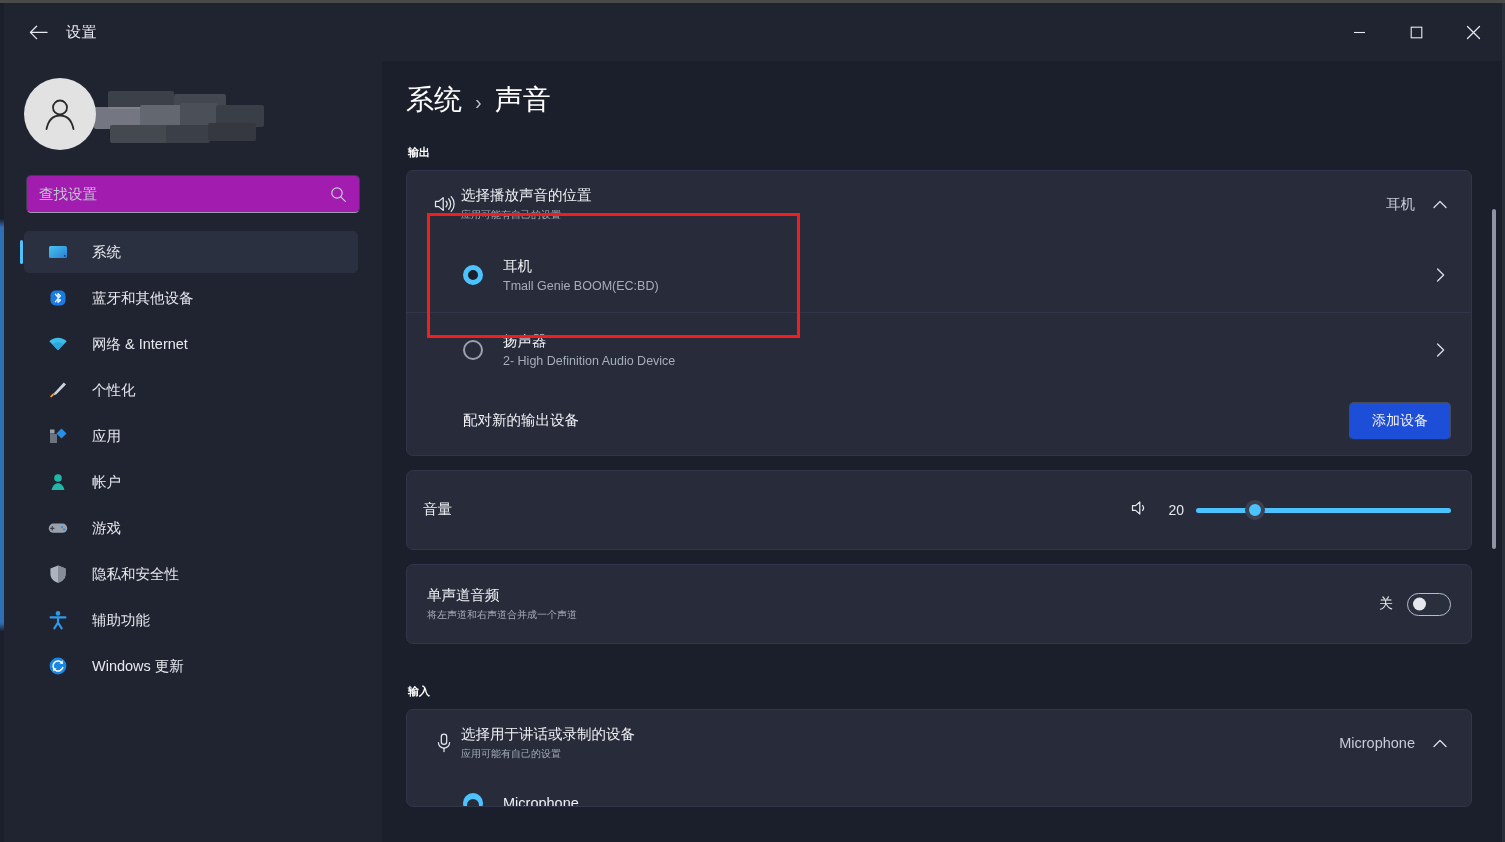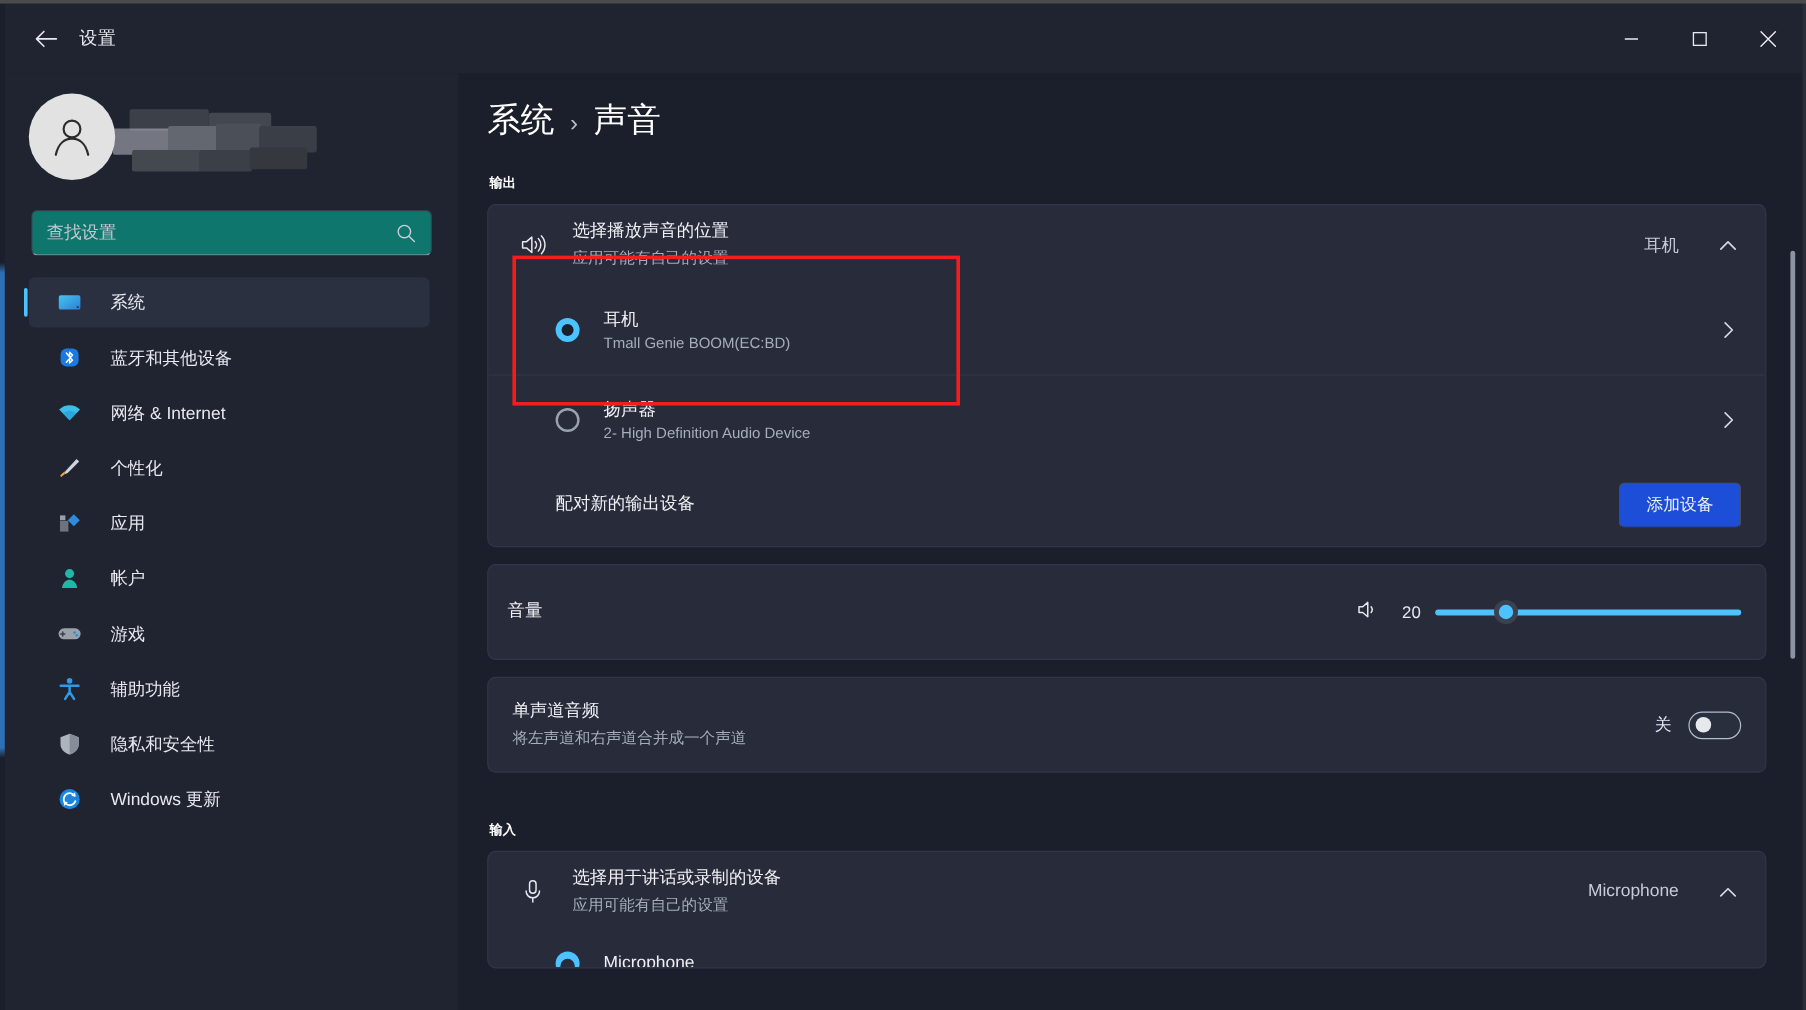--- a/index.html
+++ b/index.html
@@ -110,21 +110,21 @@
   }
   .user-blur i {
     position: absolute;
     display: block;
     border-radius: 2px;
   }
 
   .search-wrap {
     margin: 18px 22px 0 22px;
     height: 38px;
-    background: #0f766e;
+    background: #a21caf;
     border: 1px solid #3a3f4d;
     border-bottom: 1px solid #9aa0b0;
     border-radius: 5px;
     display: flex;
     align-items: center;
     padding: 0 12px;
     cursor: text;
   }
   .search-input {
     flex: 1;
@@ -210,38 +210,37 @@
     margin-bottom: 14px;
   }
   .card.group { margin-bottom: 14px; }
 
   .row {
     display: flex;
     align-items: center;
     padding: 0 20px;
     min-height: 66px;
     position: relative;
-    gap: 16px;
   }
   .row.clickable { cursor: pointer; }
 
   .row-icon {
     width: 34px;
     flex: 0 0 auto;
     display: flex; align-items: center; justify-content: center;
     color: #e6e8ee;
   }
   .row-text { flex: 1; min-width: 0; }
   .row-title {
     font-size: 14.5px;
     color: #f0f1f5;
     line-height: 1.35;
   }
   .row-sub {
-    font-size: 13px;
+    font-size: 10px;
     color: #a7adbb;
     margin-top: 2px;
     line-height: 1.35;
   }
   .row-value {
     font-size: 14.5px;
     color: #c8ccd8;
     margin-right: 14px;
     white-space: nowrap;
   }
@@ -555,35 +554,35 @@
             <circle cx="15.1" cy="10.1" r="1.15" fill="#2e8ce0"></circle>
             <circle cx="17.1" cy="12.4" r="1.15" fill="#2e8ce0"></circle>
           </svg>
         </span>
         <span class="nav-label">游戏</span>
       </div>
 
       <div class="nav-item">
         <span class="nav-icon">
           <svg width="22" height="22" viewBox="0 0 22 22">
+            <path d="M11 2.4 L18.6 5.4 V11 C18.6 15.4 15.2 18.6 11 19.8 C6.8 18.6 3.4 15.4 3.4 11 V5.4 Z" fill="#aeb4be"></path>
+            <path d="M11 2.4 L18.6 5.4 V11 C18.6 15.4 15.2 18.6 11 19.8 Z" fill="#868d98"></path>
+          </svg>
+        </span>
+        <span class="nav-label">隐私和安全性</span>
+      </div>
+
+      <div class="nav-item">
+        <span class="nav-icon">
+          <svg width="22" height="22" viewBox="0 0 22 22">
             <circle cx="11" cy="4.4" r="2.3" fill="#2e9ae8"></circle>
             <path d="M3.6 8.4 H18.4 M11 8.4 V13.6 M11 13.6 L7.3 19.4 M11 13.6 L14.7 19.4" stroke="#2e9ae8" stroke-width="2.1" fill="none" stroke-linecap="round"></path>
           </svg>
         </span>
         <span class="nav-label">辅助功能</span>
-      </div>
-
-      <div class="nav-item">
-        <span class="nav-icon">
-          <svg width="22" height="22" viewBox="0 0 22 22">
-            <path d="M11 2.4 L18.6 5.4 V11 C18.6 15.4 15.2 18.6 11 19.8 C6.8 18.6 3.4 15.4 3.4 11 V5.4 Z" fill="#aeb4be"></path>
-            <path d="M11 2.4 L18.6 5.4 V11 C18.6 15.4 15.2 18.6 11 19.8 Z" fill="#868d98"></path>
-          </svg>
-        </span>
-        <span class="nav-label">隐私和安全性</span>
       </div>
 
       <div class="nav-item">
         <span class="nav-icon">
           <svg width="22" height="22" viewBox="0 0 22 22">
             <circle cx="11" cy="11" r="8.4" fill="#1a86e0"></circle>
             <path d="M15.2 8.2 A5 5 0 1 0 15.8 12.6" stroke="#ffffff" stroke-width="1.5" fill="none" stroke-linecap="round"></path>
             <path d="M15.6 5.2 L15.9 8.8 L12.4 8.4 Z" fill="#ffffff"></path>
             <path d="M6.4 16.6 L6.1 13 L9.6 13.4 Z" fill="#ffffff"></path>
           </svg>

